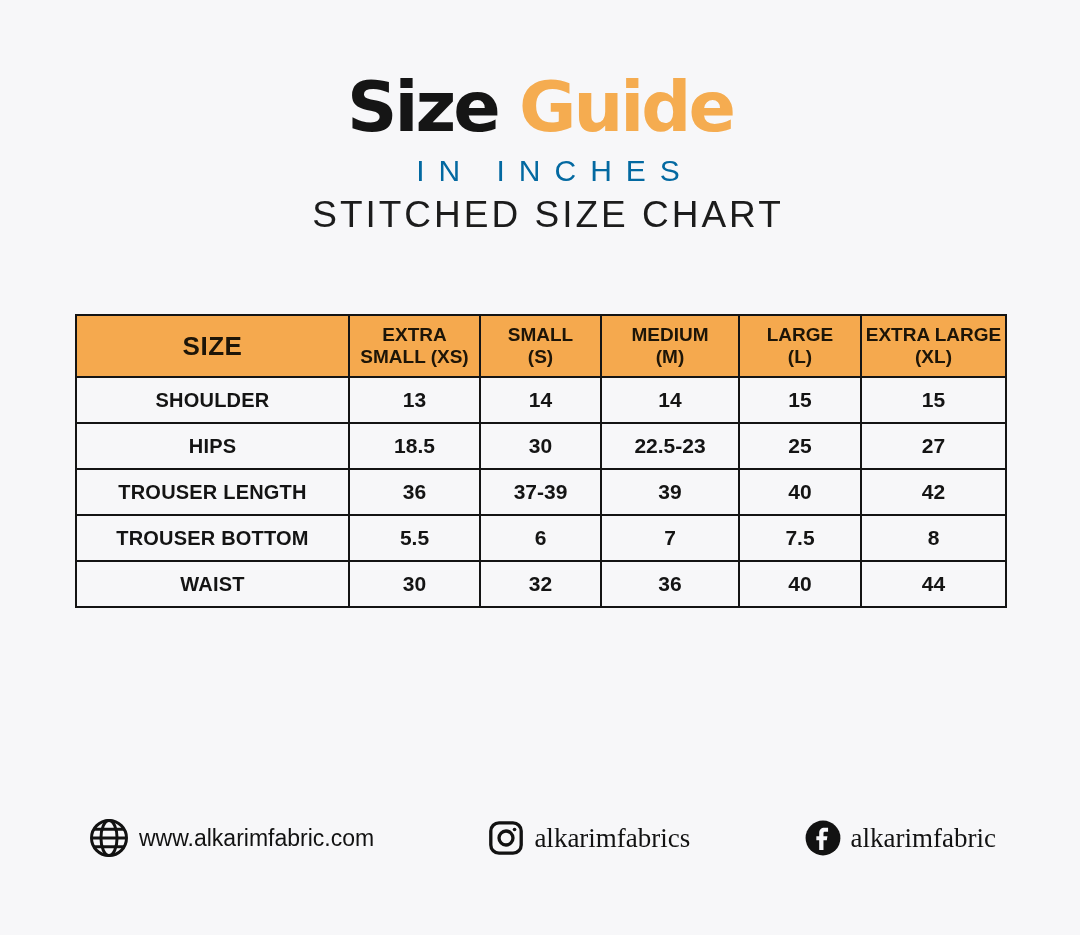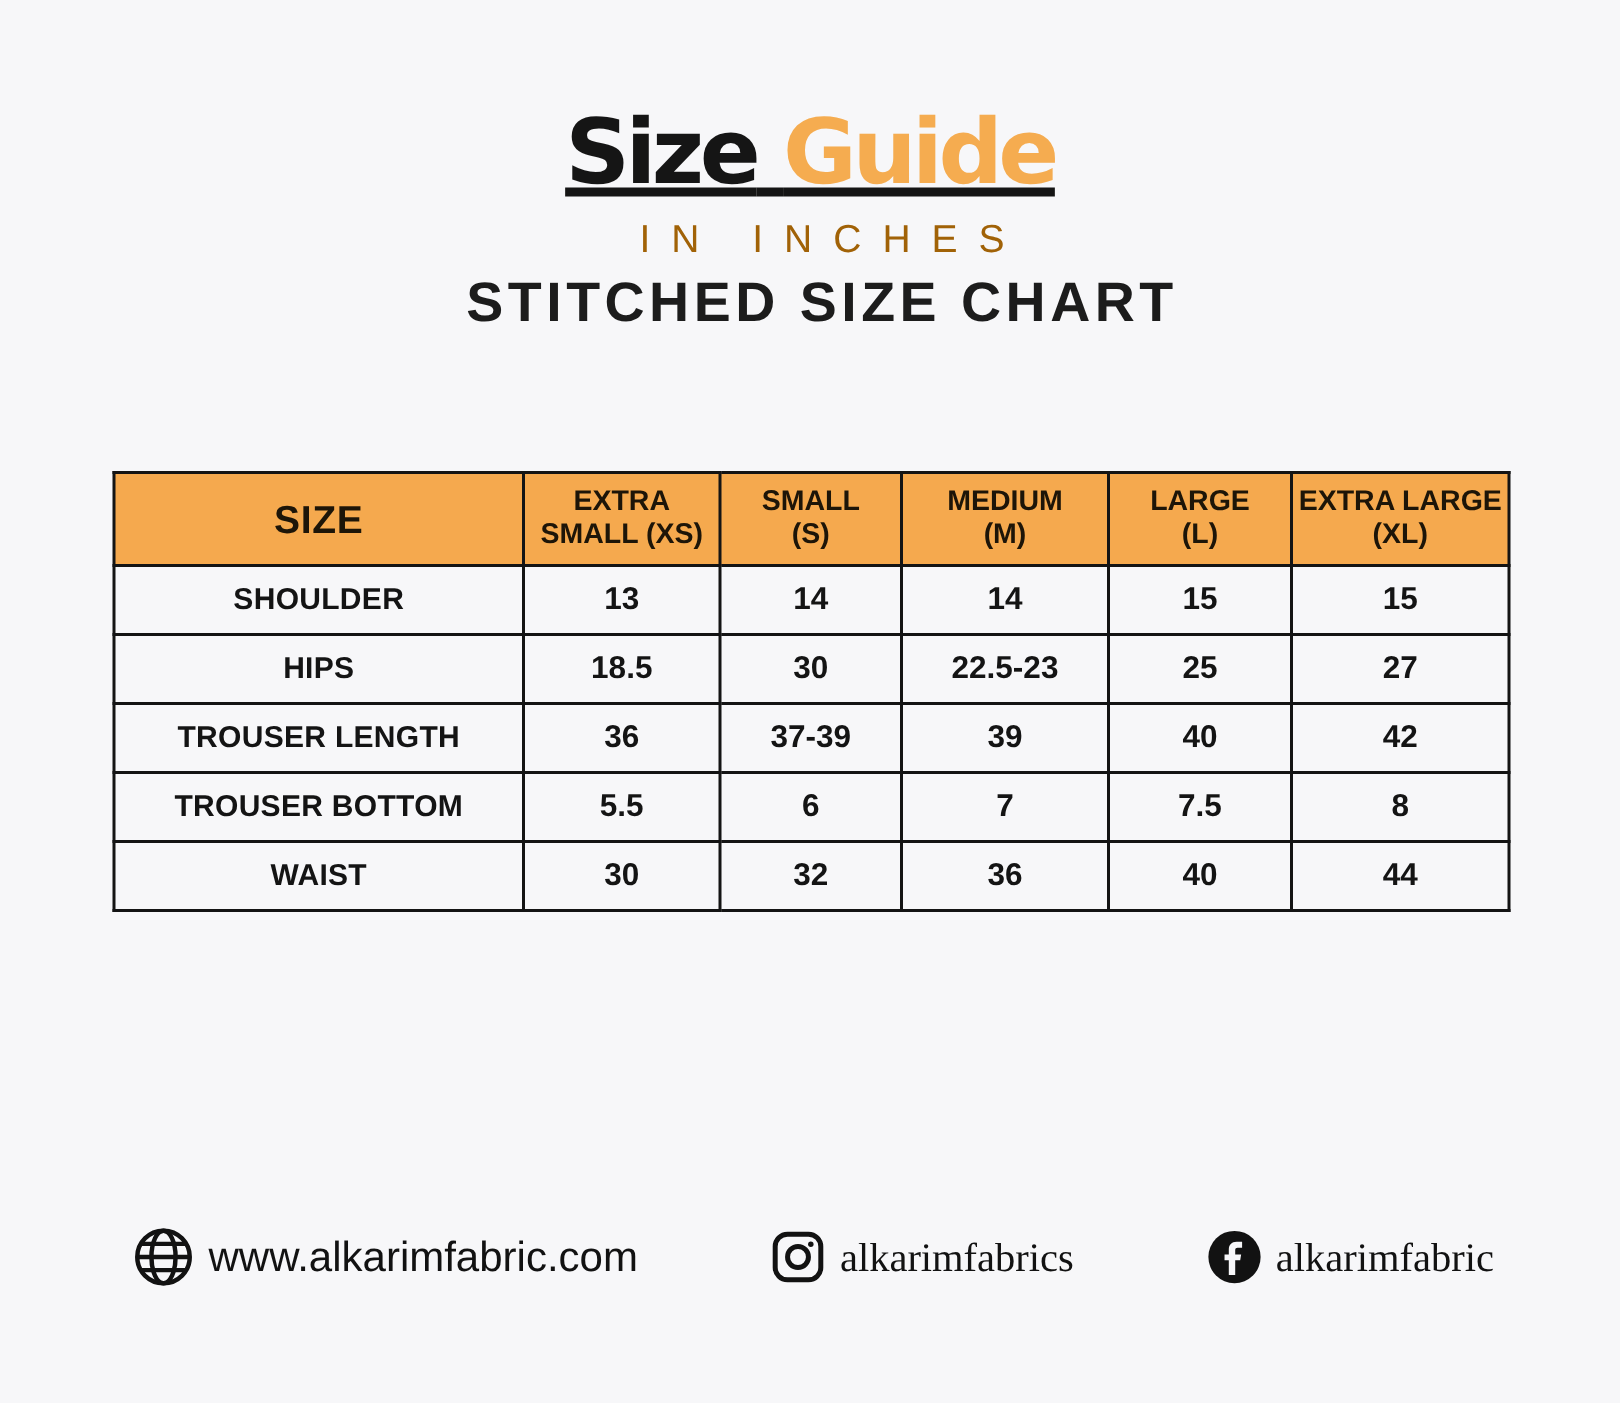--- a/index.html
+++ b/index.html
@@ -20,41 +20,40 @@
   .title-block {
     position: absolute;
     top: 72px;
     left: 0;
     width: 100%;
     text-align: center;
   }
   .main-title {
     font-family: "DejaVu Sans", sans-serif;
     font-weight: 900;
-    font-size: 60px;
+    font-size: 70px;
     line-height: 1.0;
     letter-spacing: -3px;
     color: #151515;
     white-space: nowrap;
-    text-decoration: underline;
   }
   .main-title .accent { color: #f5ac50; }
   .subtitle-inches {
     margin-top: 12px;
-    font-size: 26px;
+    font-size: 30px;
     font-weight: 300;
     letter-spacing: 14px;
     text-indent: 14px;
-    color: #a16207;
+    color: #0369a1;
     padding-left: 16px;
   }
   .subtitle-chart {
     margin-top: 6px;
     font-size: 37px;
-    font-weight: 700;
+    font-weight: 400;
     letter-spacing: 3px;
     color: #1c1c1c;
     margin-left: 16px;
   }
 
   
   table.size-table {
     position: absolute;
     left: 75px;
     top: 314px;
@@ -94,21 +93,21 @@
     justify-content: space-between;
     align-items: center;
     height: 60px;
   }
   .footer-item {
     display: flex;
     align-items: center;
     gap: 9px;
     cursor: pointer;
   }
-  .footer-item .txt-sans { font-size: 28px; font-weight: 400; color: #121212; }
+  .footer-item .txt-sans { font-size: 23px; font-weight: 400; color: #121212; }
   .footer-item .txt-serif {
     font-family: "Liberation Serif", serif;
     font-size: 27px;
     color: #121212;
   }
   .icon svg { display: block; }
 </style>
 </head>
 <body>
 

